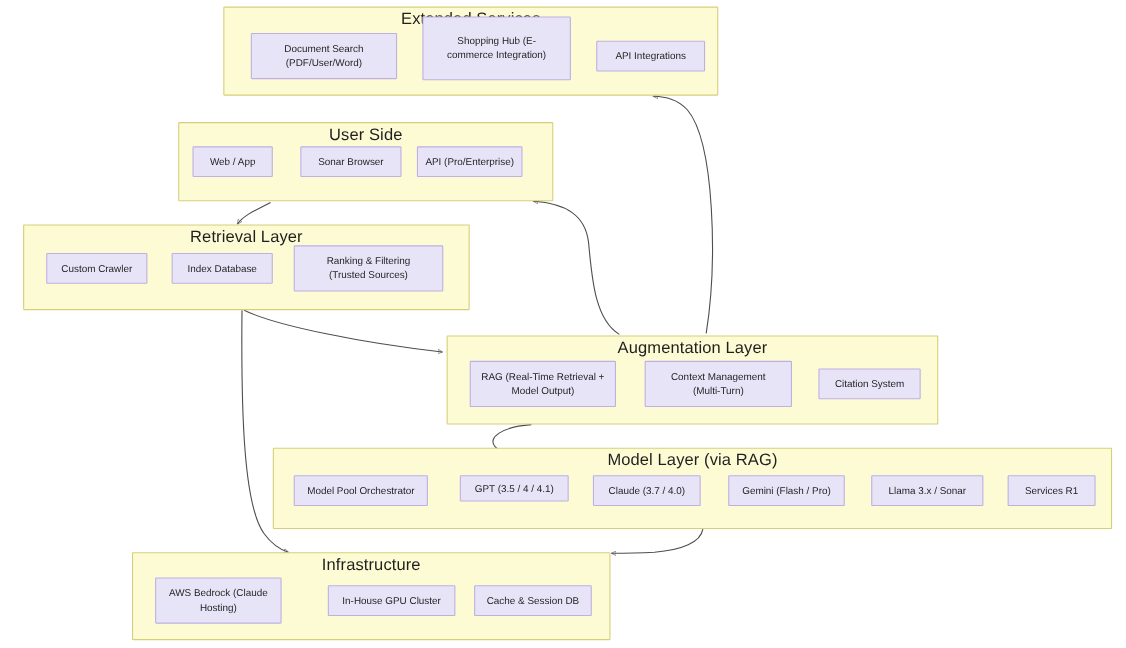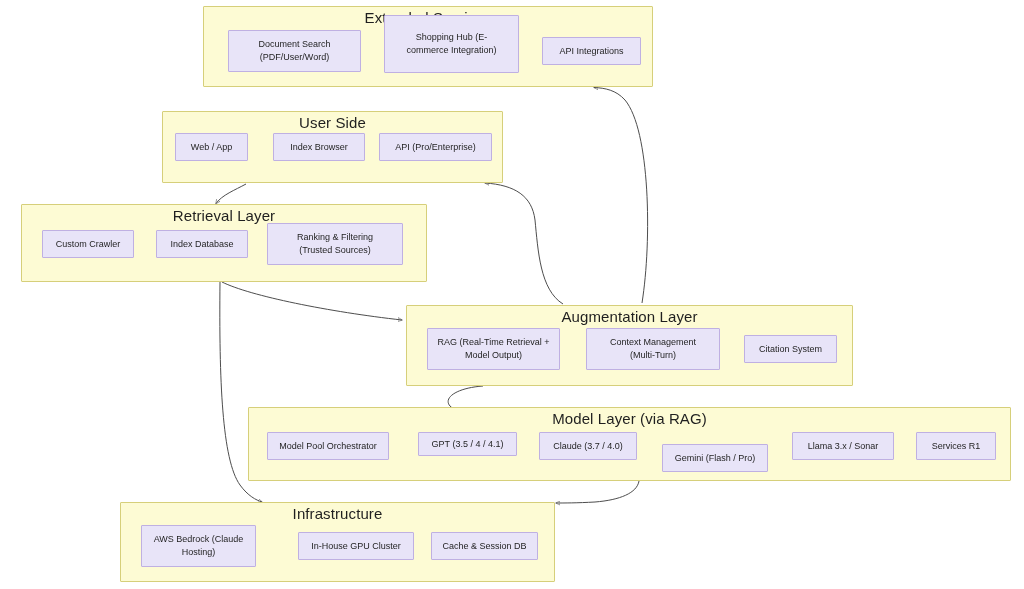--- a/index.html
+++ b/index.html
@@ -102,22 +102,22 @@
     <div class="node" style="left:24px; top:23px; width:133px; height:42px;">Document Search
 (PDF/User/Word)</div>
     <div class="node" style="left:180px; top:8px; width:135px; height:58px;">Shopping Hub (E-
 commerce Integration)</div>
     <div class="node" style="left:338px; top:30px; width:99px; height:28px;">API Integrations</div>
   </div>
 
   <div class="group" style="left:162px; top:111px; width:341px; height:72px;">
     <div class="group-title">User Side</div>
     <div class="node" style="left:12px; top:21px; width:73px; height:28px;">Web / App</div>
-    <div class="node" style="left:110px; top:21px; width:92px; height:28px;">Index Browser</div>
-    <div class="node" style="left:216px; top:21px; width:113px; height:28px;text-align:center;">API (Pro/Enterprise)</div>
+    <div class="node" style="left:110px; top:21px; width:92px; height:28px;">Sonar Browser</div>
+    <div class="node" style="left:216px; top:21px; width:96px; height:28px;text-align:center;">API (Pro/Enterprise)</div>
   </div>
 
   <div class="group" style="left:21px; top:204px; width:406px; height:78px;">
     <div class="group-title">Retrieval Layer</div>
     <div class="node" style="left:20px; top:25px; width:92px; height:28px;">Custom Crawler</div>
     <div class="node" style="left:134px; top:25px; width:92px; height:28px;">Index Database</div>
     <div class="node" style="left:245px; top:18px; width:136px; height:42px;">Ranking &amp; Filtering
 (Trusted Sources)</div>
   </div>
 
@@ -128,21 +128,21 @@
     <div class="node" style="left:179px; top:22px; width:134px; height:42px;">Context Management
 (Multi-Turn)</div>
     <div class="node" style="left:337px; top:29px; width:93px; height:28px;">Citation System</div>
   </div>
 
   <div class="group" style="left:248px; top:407px; width:763px; height:74px;">
     <div class="group-title">Model Layer (via RAG)</div>
     <div class="node" style="left:18px; top:24px; width:122px; height:28px;">Model Pool Orchestrator</div>
     <div class="node" style="left:169px; top:24px; width:99px; height:24px;">GPT (3.5 / 4 / 4.1)</div>
     <div class="node" style="left:290px; top:24px; width:98px; height:28px;">Claude (3.7 / 4.0)</div>
-    <div class="node" style="left:413px; top:24px; width:106px; height:28px;margin-top:12px;">Gemini (Flash / Pro)</div>
+    <div class="node" style="left:413px; top:24px; width:106px; height:28px;">Gemini (Flash / Pro)</div>
     <div class="node" style="left:543px; top:24px; width:102px; height:28px;">Llama 3.x / Sonar</div>
     <div class="node" style="left:667px; top:24px; width:80px; height:28px;">Services R1</div>
   </div>
 
   <div class="group" style="left:120px; top:502px; width:435px; height:80px;">
     <div class="group-title">Infrastructure</div>
     <div class="node" style="left:20px; top:22px; width:115px; height:42px;">AWS Bedrock (Claude
 Hosting)</div>
     <div class="node" style="left:177px; top:29px; width:116px; height:28px;">In-House GPU Cluster</div>
     <div class="node" style="left:310px; top:29px; width:107px; height:28px;">Cache &amp; Session DB</div>

